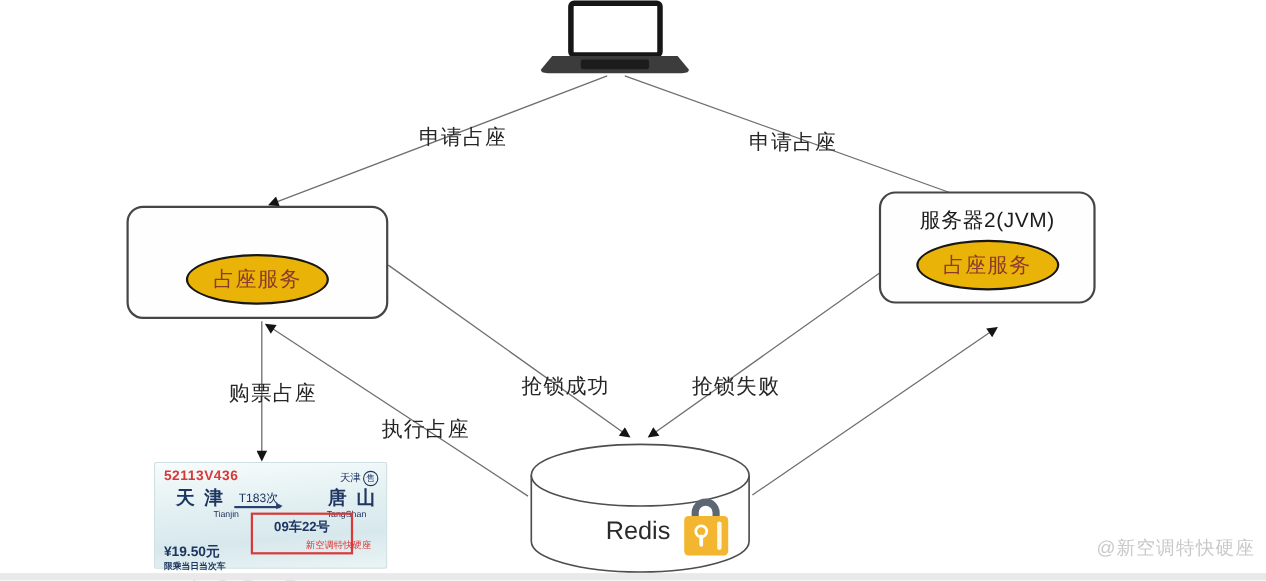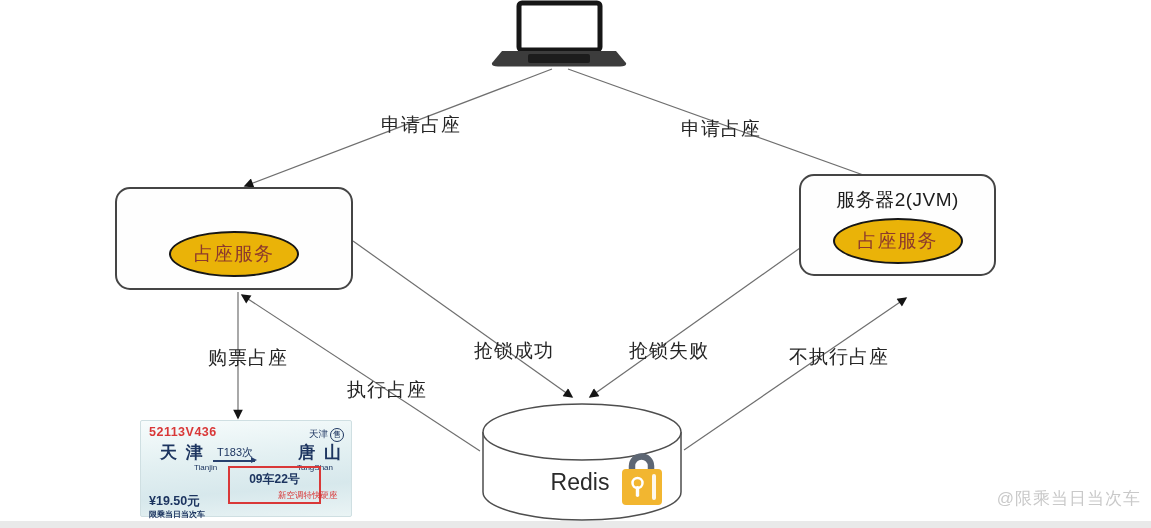--- a/index.html
+++ b/index.html
@@ -139,21 +139,20 @@
       <span>占座服务</span>
     </div>
   </div>
 
   <span class="edge-label" id="lbl-apply-left">申请占座</span>
   <span class="edge-label" id="lbl-apply-right">申请占座</span>
   <span class="edge-label" id="lbl-buy">购票占座</span>
   <span class="edge-label" id="lbl-execute">执行占座</span>
   <span class="edge-label" id="lbl-success">抢锁成功</span>
   <span class="edge-label" id="lbl-fail">抢锁失败</span>
-  <span class="edge-label" id="lbl-noexec">不执行占座</span>
 
   <span id="redis-label">Redis</span>
 
   <div id="ticket">
     <span class="abs tk-serial">52113V436</span>
     <span class="abs tk-sold">
       <span>天津</span><span class="tk-badge">售</span>
     </span>
     <span class="abs tk-from">天 津</span>
     <span class="abs tk-train">T183次</span>
@@ -163,15 +162,15 @@
     <span class="abs tk-to-py">TangShan</span>
     <span class="abs tk-date">2014年09月03日 0559开</span>
     <div class="abs tk-seatbox">
       <span class="tk-seat">09车22号</span>
       <span class="tk-seat-type">新空调特快硬座</span>
     </div>
     <span class="abs tk-price">¥19.50元</span>
     <span class="abs tk-note">限乘当日当次车</span>
   </div>
 
-  <span class="watermark">@限乘当日当次车</span>
+  <span class="watermark">@新空调特快硬座</span>
   <div class="bottom-bar"></div>
 </div>
 
 </body></html>

